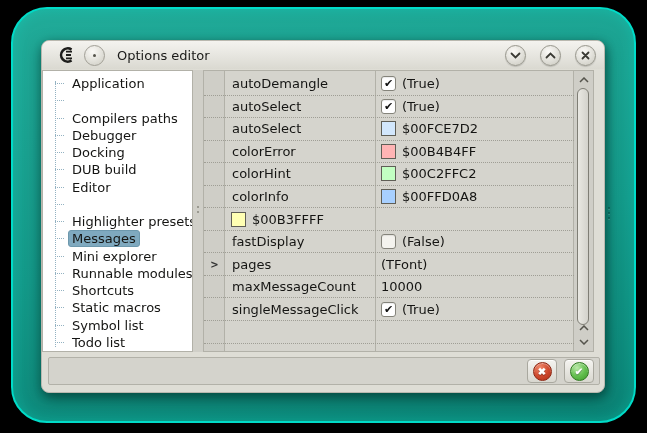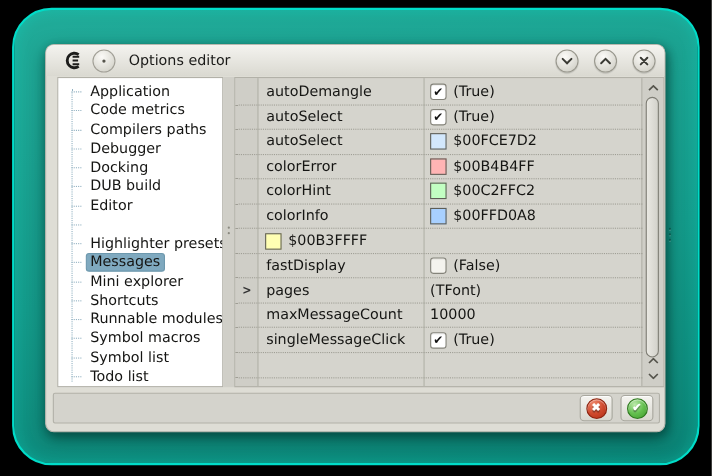--- a/index.html
+++ b/index.html
@@ -37,21 +37,21 @@
   .menubtn .dot{width:3px;height:3px;border-radius:50%;background:#55544c;}
   .title{font-size:13px;color:#1a1a18;margin-left:4px;flex:1;}
   .winbtn{
     width:21px;height:21px;border-radius:50%;border:1px solid #98978d;box-sizing:border-box;
     background:radial-gradient(circle at 40% 30%,#fcfbf8,#d6d5cd 75%);
     display:flex;align-items:center;justify-content:center;cursor:pointer;margin-left:6px;
     box-shadow:0 1px 1px rgba(0,0,0,.15);
   }
   
   .main{
-    position:absolute;left:10px;top:29px;width:552px;height:282px;
+    position:absolute;left:0;top:29px;width:552px;height:282px;
     background:#d0cfc8;display:flex;
   }
   .sidebar{
     width:151px;flex:none;background:#fff;border:1px solid #b2b1a8;box-sizing:border-box;
     position:relative;padding:4px 0 0 12px;overflow:hidden;
   }
   .treeline{position:absolute;left:12px;top:10px;height:266px;border-left:1px dotted #93b2c2;}
   .tree-item{height:17.25px;display:flex;align-items:center;font-size:13px;white-space:nowrap;cursor:pointer;}
   .tree-tick{width:9px;flex:none;border-top:1px dotted #93b2c2;margin-right:4px;}
   .tree-item .lbl{padding:0 3px;border:1px solid transparent;border-radius:3px;line-height:15px;}
@@ -150,21 +150,20 @@
     <div class="main">
       <div class="sidebar">
         <div class="treeline"></div>
         <div id="tree">
             <div class="tree-item">
               <span class="tree-tick"></span>
               <span class="lbl">Application</span>
             </div>
             <div class="tree-item">
               <span class="tree-tick"></span>
-              <span class="lbl">Code metrics</span>
             </div>
             <div class="tree-item">
               <span class="tree-tick"></span>
               <span class="lbl">Compilers paths</span>
             </div>
             <div class="tree-item">
               <span class="tree-tick"></span>
               <span class="lbl">Debugger</span>
             </div>
             <div class="tree-item">
@@ -189,29 +188,29 @@
             <div class="tree-item sel">
               <span class="tree-tick"></span>
               <span class="lbl">Messages</span>
             </div>
             <div class="tree-item">
               <span class="tree-tick"></span>
               <span class="lbl">Mini explorer</span>
             </div>
             <div class="tree-item">
               <span class="tree-tick"></span>
+              <span class="lbl">Runnable modules</span>
+            </div>
+            <div class="tree-item">
+              <span class="tree-tick"></span>
               <span class="lbl">Shortcuts</span>
             </div>
             <div class="tree-item">
               <span class="tree-tick"></span>
-              <span class="lbl">Runnable modules</span>
-            </div>
-            <div class="tree-item">
-              <span class="tree-tick"></span>
-              <span class="lbl">Symbol macros</span>
+              <span class="lbl">Static macros</span>
             </div>
             <div class="tree-item">
               <span class="tree-tick"></span>
               <span class="lbl">Symbol list</span>
             </div>
             <div class="tree-item">
               <span class="tree-tick"></span>
               <span class="lbl">Todo list</span>
             </div>
           </div>

